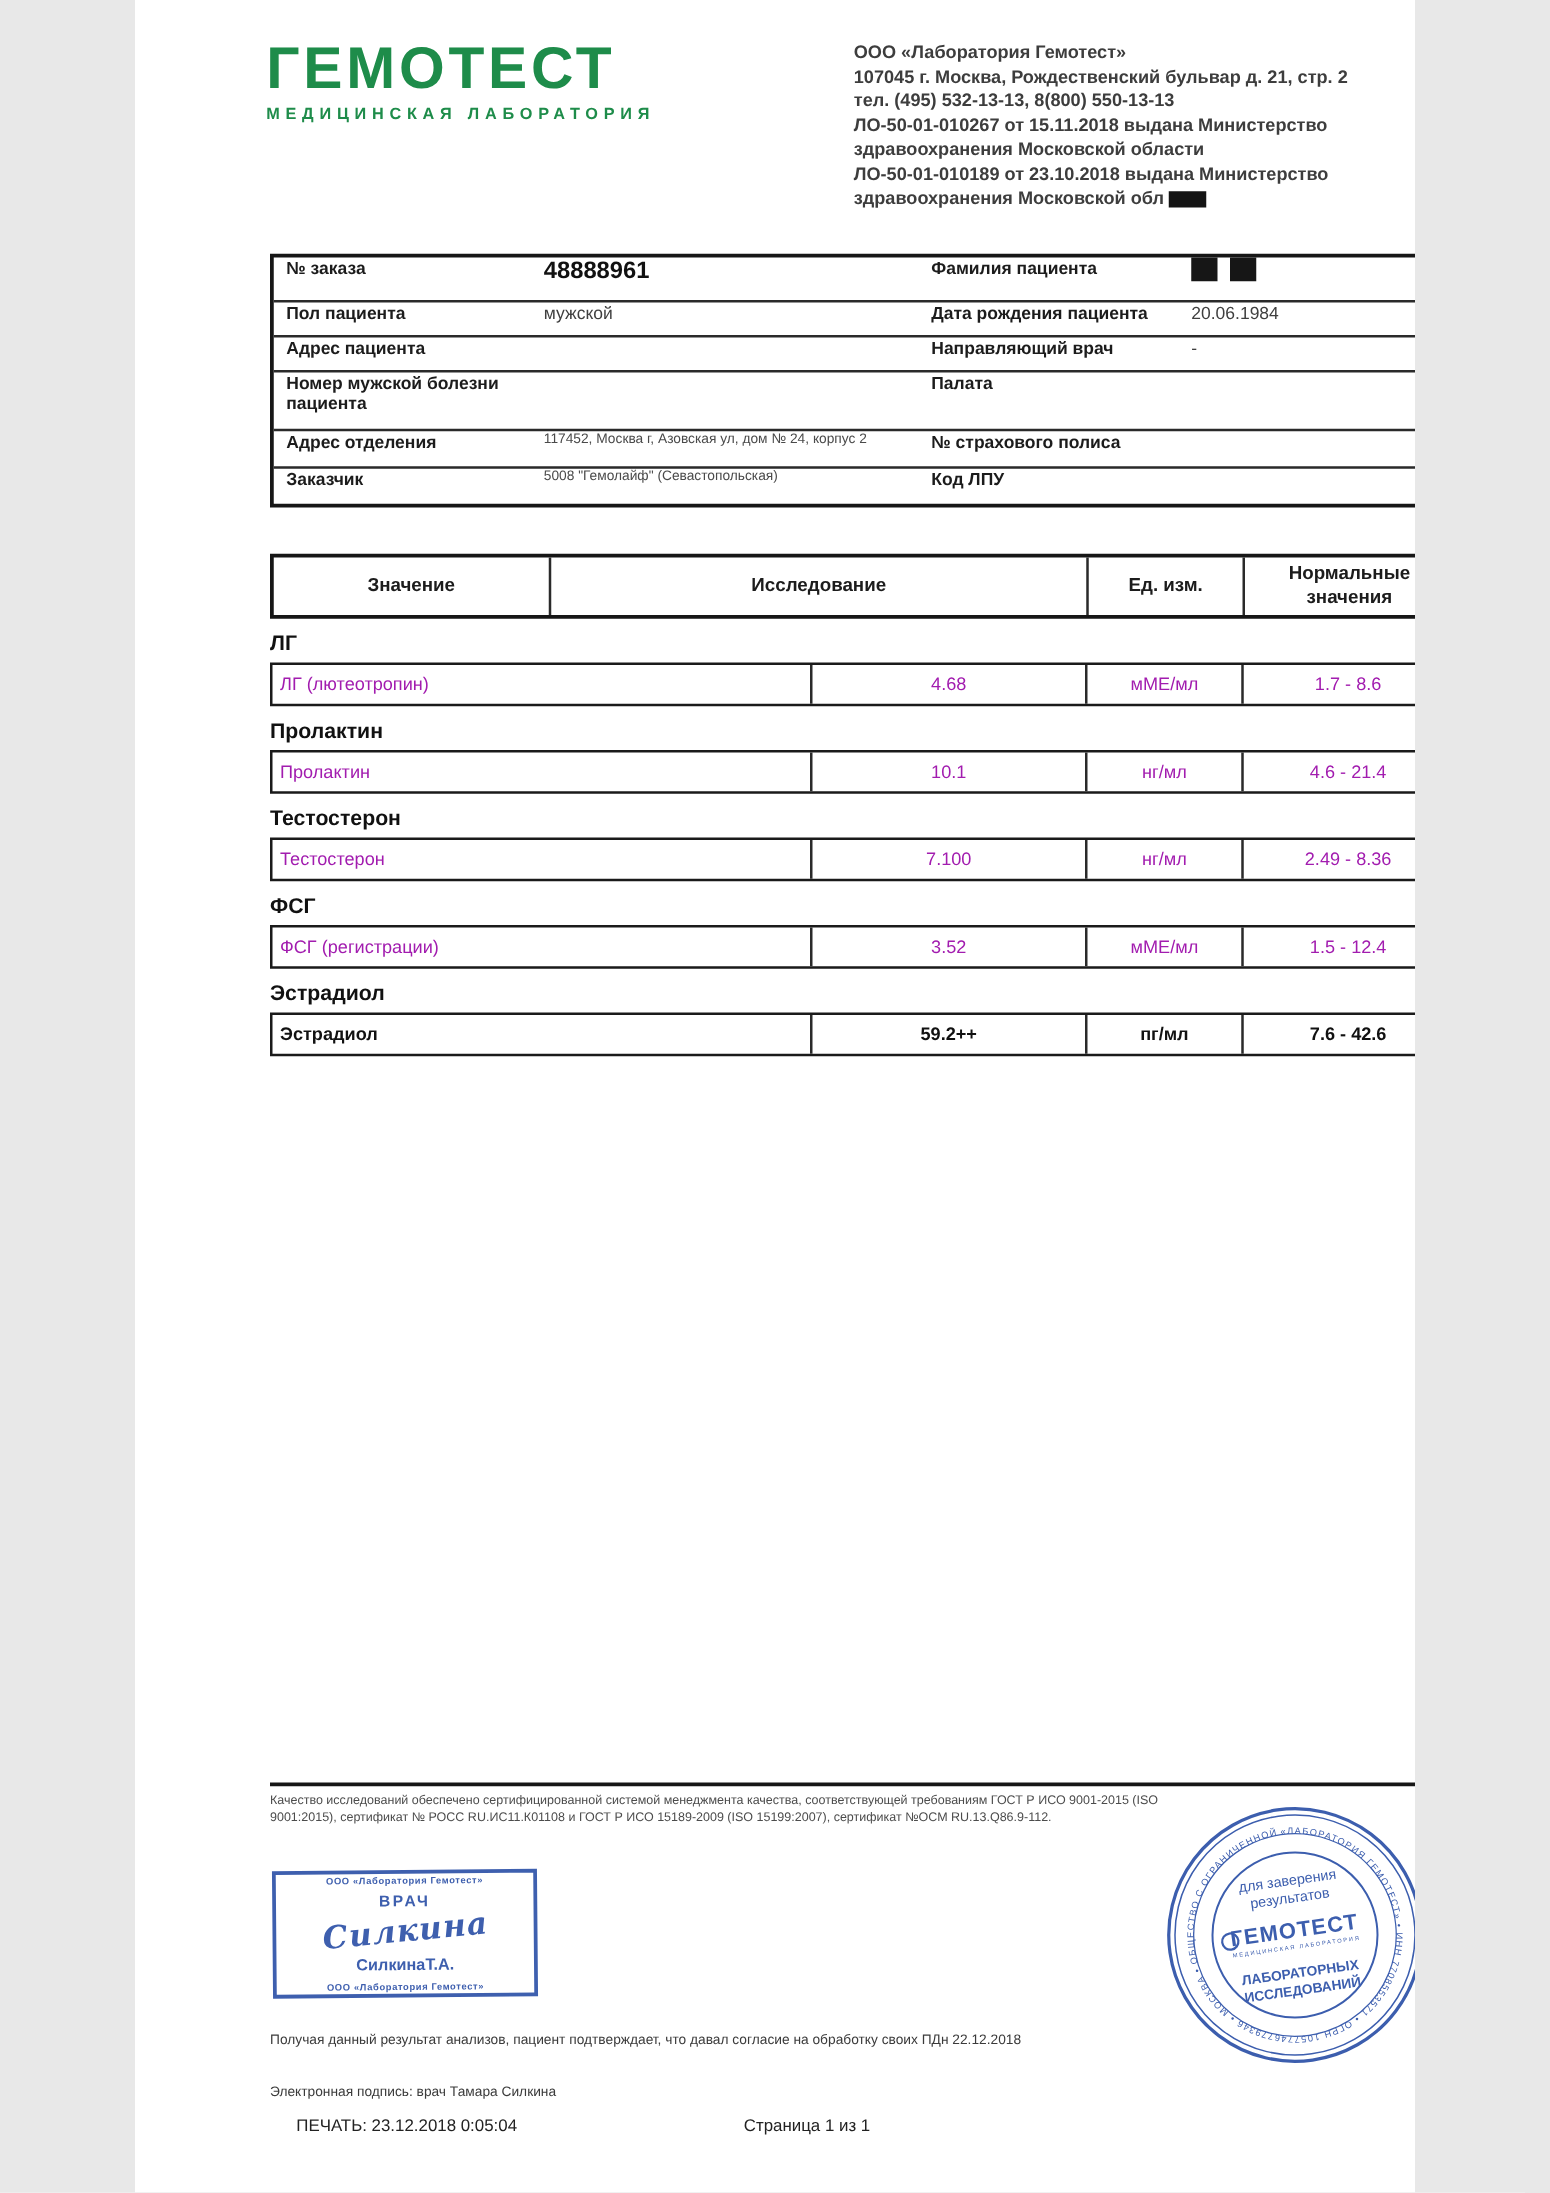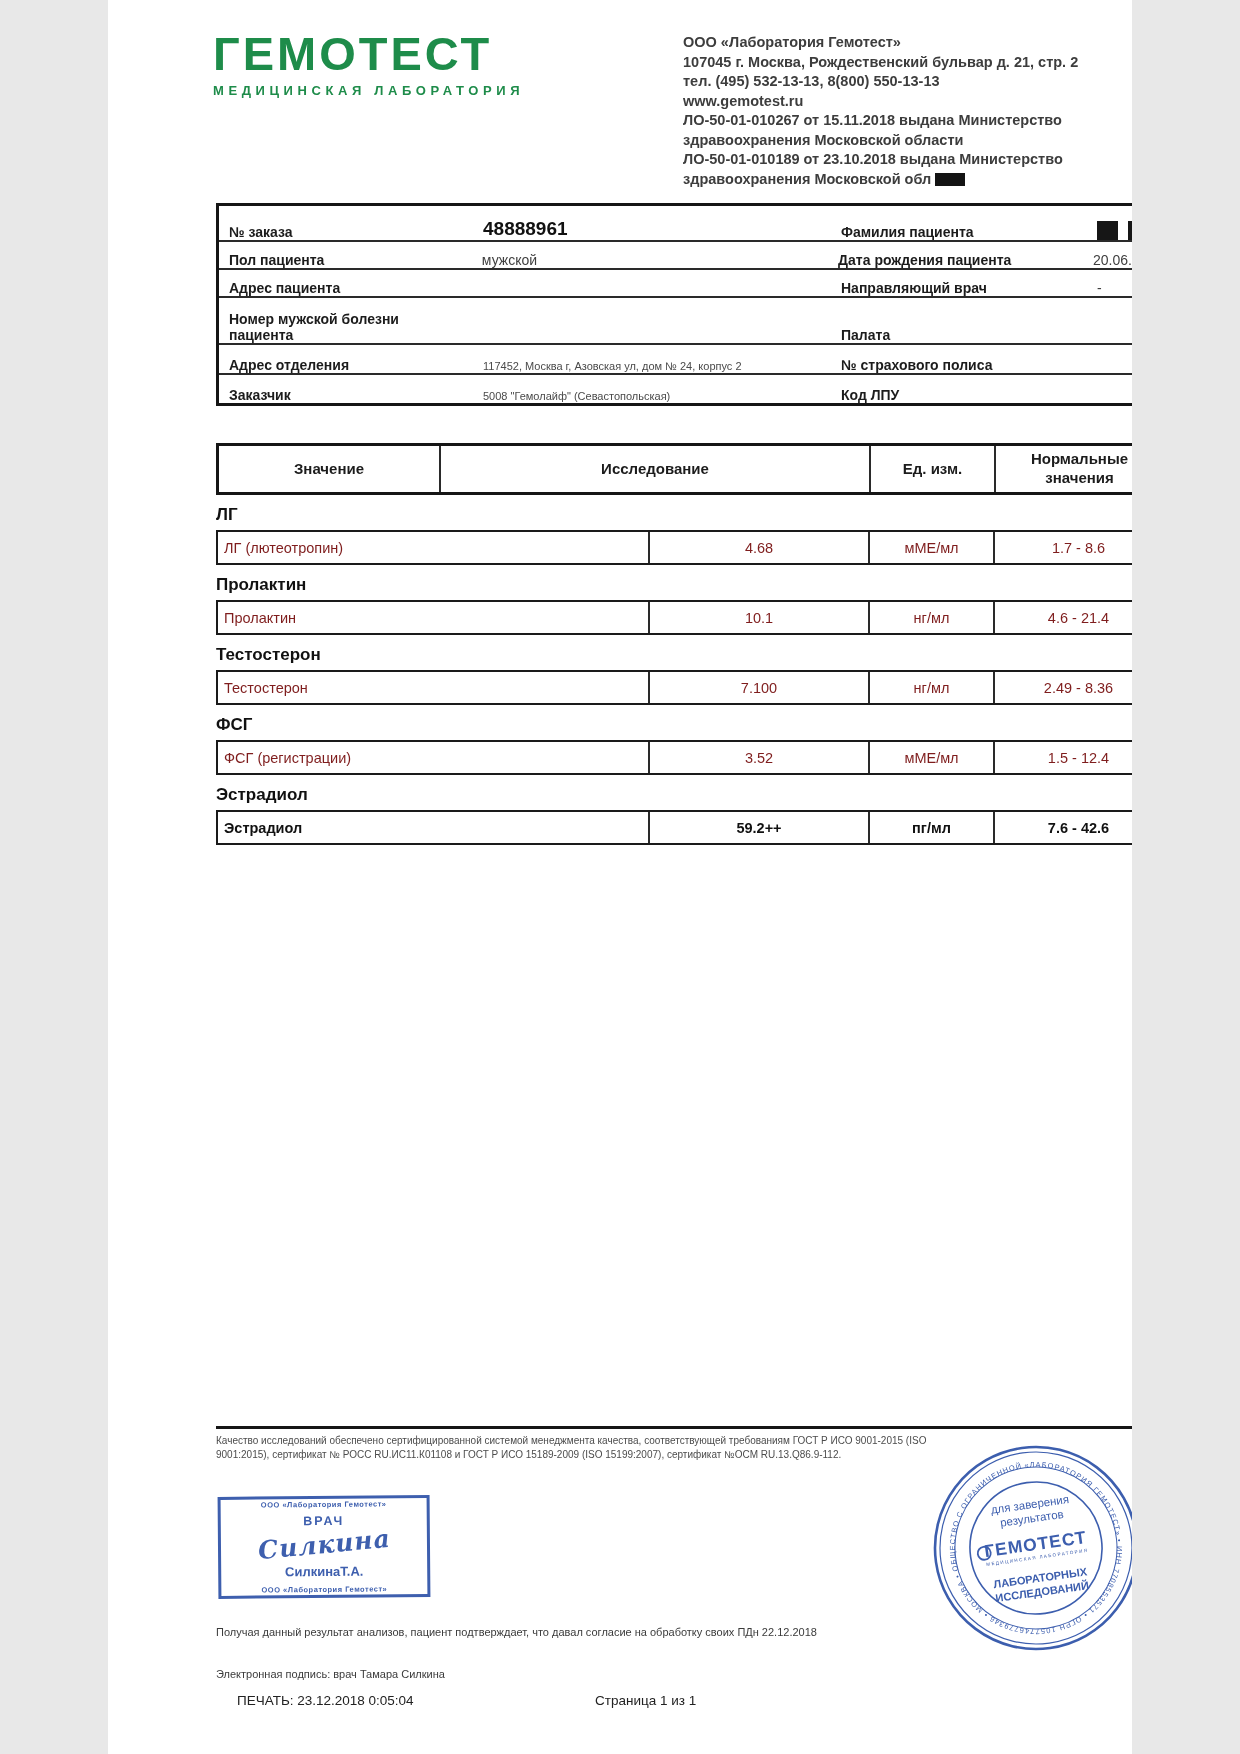--- a/index.html
+++ b/index.html
@@ -24,21 +24,21 @@
   .cline{white-space:nowrap;}
   .blackbox{
     display:inline-block;width:30px;height:13px;background:#141414;
     margin-left:4px;vertical-align:middle;
   }
   
   .ptable{
     position:absolute;left:108px;top:203px;width:950px;
     border:3px solid #161616;box-sizing:border-box;background:#fff;
   }
-  .prow{display:flex;align-items:flex-end;box-sizing:border-box;gap:48px;}
+  .prow{display:flex;align-items:flex-start;box-sizing:border-box;}
   .prow + .prow{border-top:2px solid #2a2a2a;}
   .pcell{box-sizing:border-box;line-height:1.15;}
   .p-ll{width:216px;padding-left:10px;font-weight:bold;font-size:14px;}
   .p-lv{width:310px;font-size:14px;color:#3f3f3f;}
   .p-rl{width:208px;font-weight:bold;font-size:14px;}
   .p-rv{flex:1;font-size:14px;color:#3f3f3f;}
   .val-big{font-size:19px;font-weight:bold;color:#111;}
   .val-small{font-size:11px;color:#4a4a4a;}
   .sq{display:inline-block;width:21px;height:19px;background:#161616;margin-right:10px;vertical-align:middle;}
   .faint{color:#989898;}
@@ -57,21 +57,21 @@
   .c1{width:430px;} .c2{width:220px;} .c3{width:125px;} .c4{width:169px;}
   .rhcell.c4 span{display:block;max-width:130px;}
   .section-label{
     font-weight:bold;font-size:17px;margin-top:10px;margin-bottom:5px;color:#111;
   }
   .rrow{
     display:flex;border:2.5px solid #1a1a1a;box-sizing:border-box;height:35px;
     align-items:stretch;background:#fff;
   }
   .rcell{
-    display:flex;align-items:center;box-sizing:border-box;font-size:14.5px;color:#7f1d1d;
+    display:flex;align-items:center;box-sizing:border-box;font-size:14.5px;color:#a21caf;
   }
   .rcell + .rcell{border-left:2px solid #2a2a2a;}
   .rcell.c1{padding-left:6px;justify-content:flex-start;}
   .rcell.c2,.rcell.c3,.rcell.c4{justify-content:center;text-align:center;}
   .rrow.flagged .rcell{font-weight:bold;color:#111;}
   
   .footer-rule{position:absolute;left:108px;top:1426px;width:950px;height:3px;background:#161616;}
   .fineprint{
     position:absolute;left:108px;top:1434px;width:950px;
     font-size:10px;color:#4c4c4c;line-height:14px;
@@ -105,21 +105,20 @@
 
   <div class="logo-block">
     <div class="logo-title">ГЕМОТЕСТ</div>
     <div class="logo-sub">МЕДИЦИНСКАЯ ЛАБОРАТОРИЯ</div>
   </div>
 
   <div class="company-block">
       <div class="cline">ООО «Лаборатория Гемотест»</div>
       <div class="cline">107045 г. Москва, Рождественский бульвар д. 21, стр. 2</div>
       <div class="cline">тел. (495) 532-13-13, 8(800) 550-13-13</div>
-      <div class="cline">www.gemotest.ru</div>
       <div class="cline">ЛО-50-01-010267 от 15.11.2018 выдана Министерство</div>
       <div class="cline">здравоохранения Московской области</div>
       <div class="cline">ЛО-50-01-010189 от 23.10.2018 выдана Министерство</div>
       <div class="cline">здравоохранения Московской обл<span class="blackbox"></span></div>
     </div>
 
   <div class="ptable">
       <div class="prow" style="height: 34px;">
         <div class="pcell p-ll">№ заказа</div>
         <div class="pcell p-lv val-big">48888961</div>

